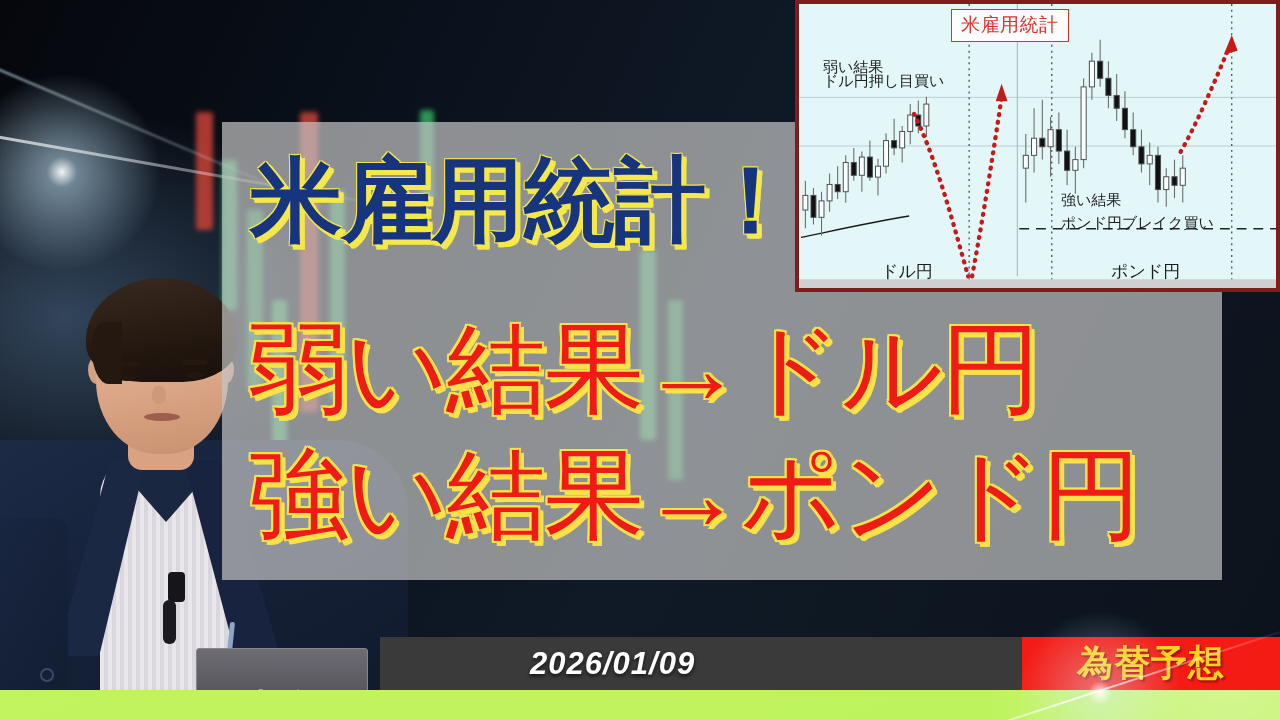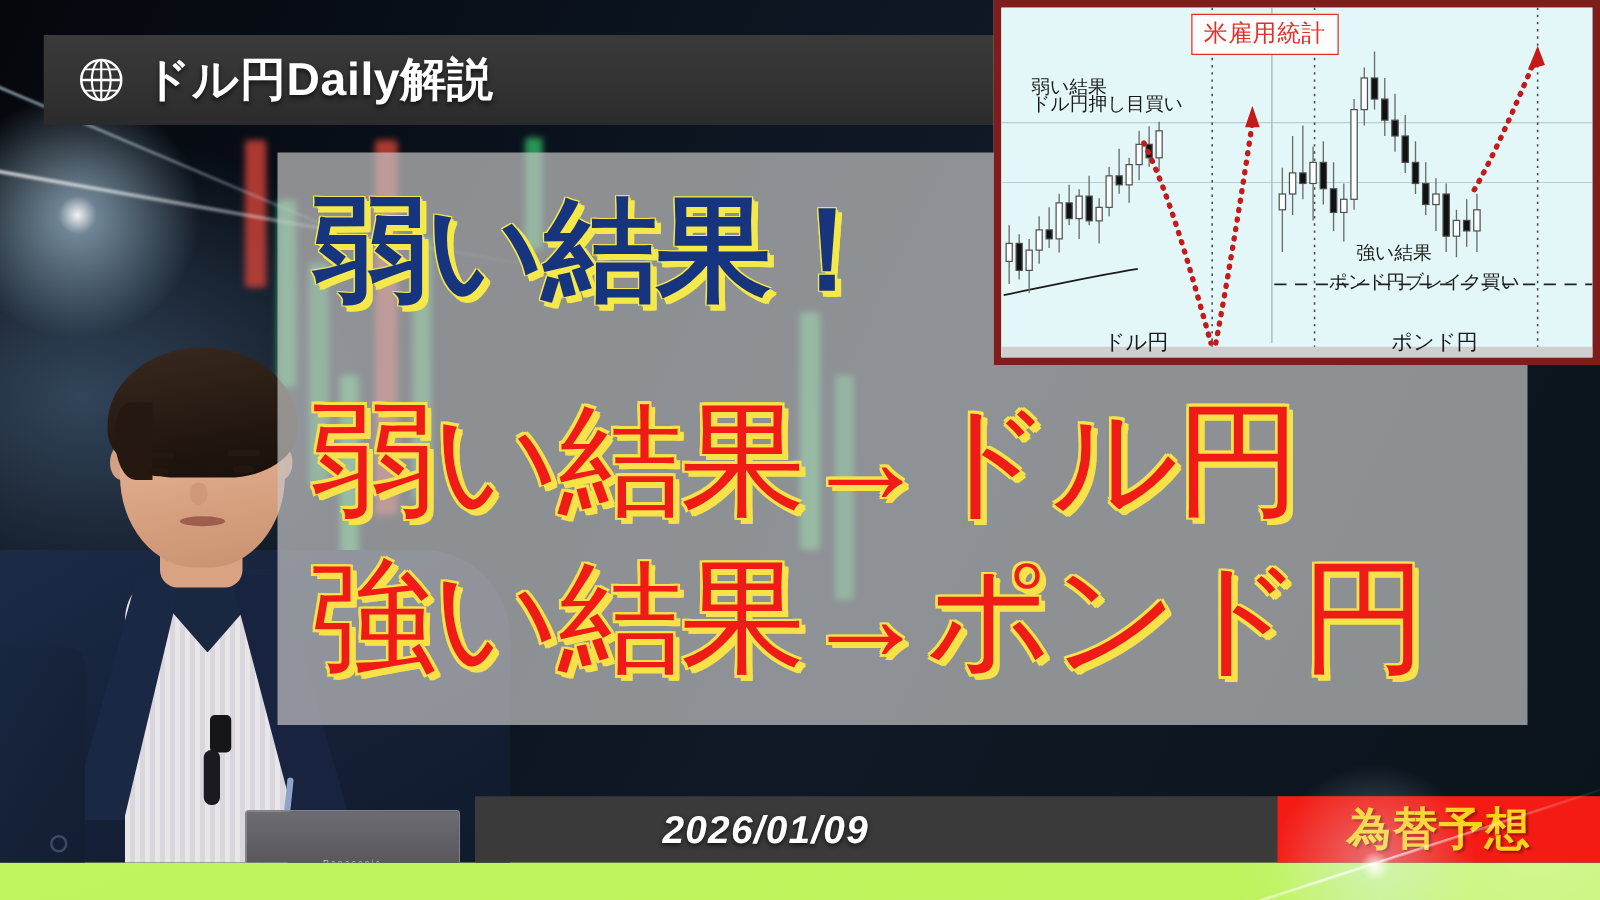--- a/index.html
+++ b/index.html
@@ -195,21 +195,21 @@
     background:#f41b14; display:flex; align-items:center; justify-content:center;
   }
   .badge-text {
     color:#ffd21e; font-size:36px; font-weight:bold; letter-spacing:1px;
     text-shadow:1px 1px 0 #b00b06, 2px 2px 2px rgba(0,0,0,.35);
   }
 
   
   .chart-box {
     position:absolute; left:795px; top:0; width:485px; height:292px;
-    background:#e4f7f8; border:6px solid #7f1d1d; z-index:28;
+    background:#e4f7f8; border:4px solid #7f1d1d; z-index:28;
     overflow:hidden;
   }
   .chart-svg { position:absolute; inset:0; width:100%; height:100%; }
   .chart-label {
     position:absolute; color:#1b1b1b; font-size:15px; white-space:nowrap;
     font-family:"DejaVu Sans","Liberation Sans",sans-serif;
   }
   .chart-pair { position:absolute; font-size:17px; color:#1b1b1b; white-space:nowrap; }
   .chart-tag {
     position:absolute; left:152px; top:5px;
@@ -264,36 +264,23 @@
       <div class="p-pen"></div>
       <div class="p-btn"></div>
     </div>
 
     <div class="laptop-screen"></div>
     <div class="laptop-brand">Panasonic</div>
   </div>
 
   <div class="grey-panel"></div>
 
-  <div class="header-bar">
-    <span class="globe-ico">
-      <svg viewBox="0 0 40 40" width="40" height="40" aria-hidden="true">
-        <circle cx="20" cy="20" r="16" fill="none" stroke="#ffffff" stroke-width="2"></circle>
-        <ellipse cx="20" cy="20" rx="7.5" ry="16" fill="none" stroke="#ffffff" stroke-width="1.7"></ellipse>
-        <line x1="20" y1="4" x2="20" y2="36" stroke="#ffffff" stroke-width="1.7"></line>
-        <line x1="4.4" y1="20" x2="35.6" y2="20" stroke="#ffffff" stroke-width="1.9"></line>
-        <path d="M7.2 11.5 H32.8" fill="none" stroke="#ffffff" stroke-width="1.5"></path>
-        <path d="M7.2 28.5 H32.8" fill="none" stroke="#ffffff" stroke-width="1.5"></path>
-      </svg>
-    </span>
-    <span class="header-title">ドル円Daily解説</span>
-  </div>
 
   <div class="headline-block">
-    <div class="h-navy">弱い結果！</div>
+    <div class="h-navy">米雇用統計！</div>
     <div class="h-red l1">弱い結果→ドル円</div>
     <div class="h-red l2">強い結果→ポンド円</div>
   </div>
 
   <div class="bottom-bar">
     <span class="date-text">2026/01/09</span>
     <span class="badge">
       <span class="badge-text">為替予想</span>
     </span>
   </div>
@@ -402,20 +389,20 @@
       <polygon points="440,32 432,52 446,48" fill="#c51a1a"></polygon>
 
       <rect x="0" y="283" width="485" height="9" fill="#cfcfcf"></rect>
     </svg>
 
     <div class="chart-tag">米雇用統計</div>
 
     <div class="chart-label" style="left:24px;top:54px;">弱い結果</div>
     <div class="chart-label" style="left:24px;top:68px;">ドル円押し目買い</div>
 
-    <div class="chart-label" style="left:262px;top:187px;margin-left:22px;">強い結果</div>
+    <div class="chart-label" style="left:262px;top:187px;">強い結果</div>
     <div class="chart-label" style="left:262px;top:210px;">ポンド円ブレイク買い</div>
 
     <div class="chart-pair" style="left:82px;top:256px;">ドル円</div>
     <div class="chart-pair" style="left:312px;top:256px;">ポンド円</div>
   </div>
 
 </div>
 
 </body></html>

